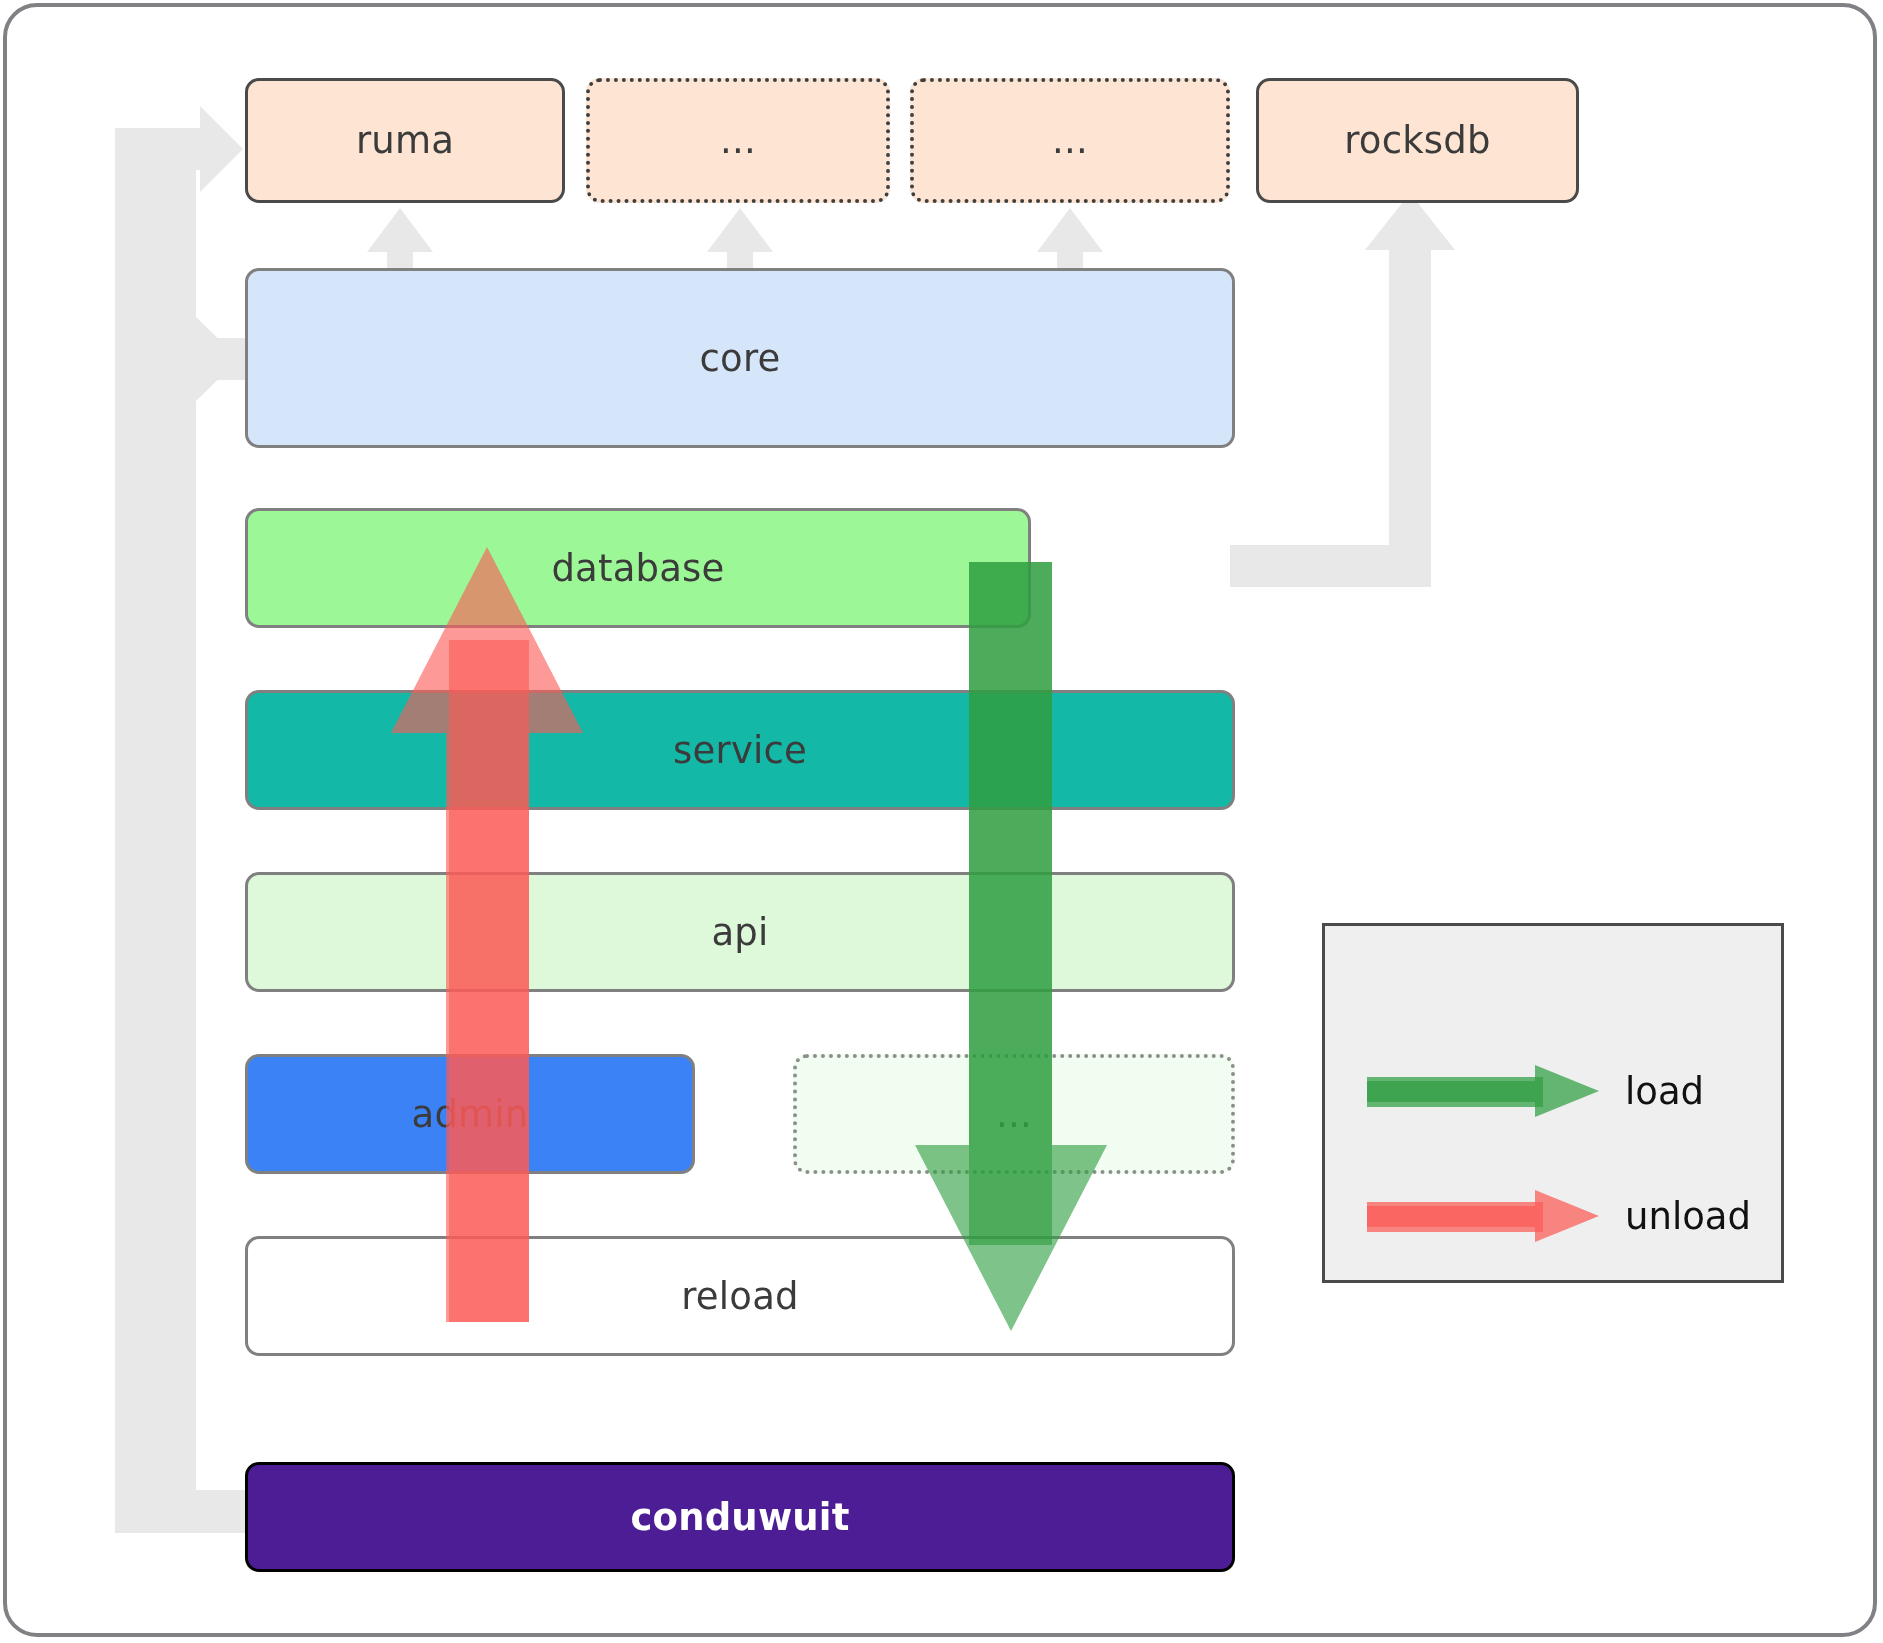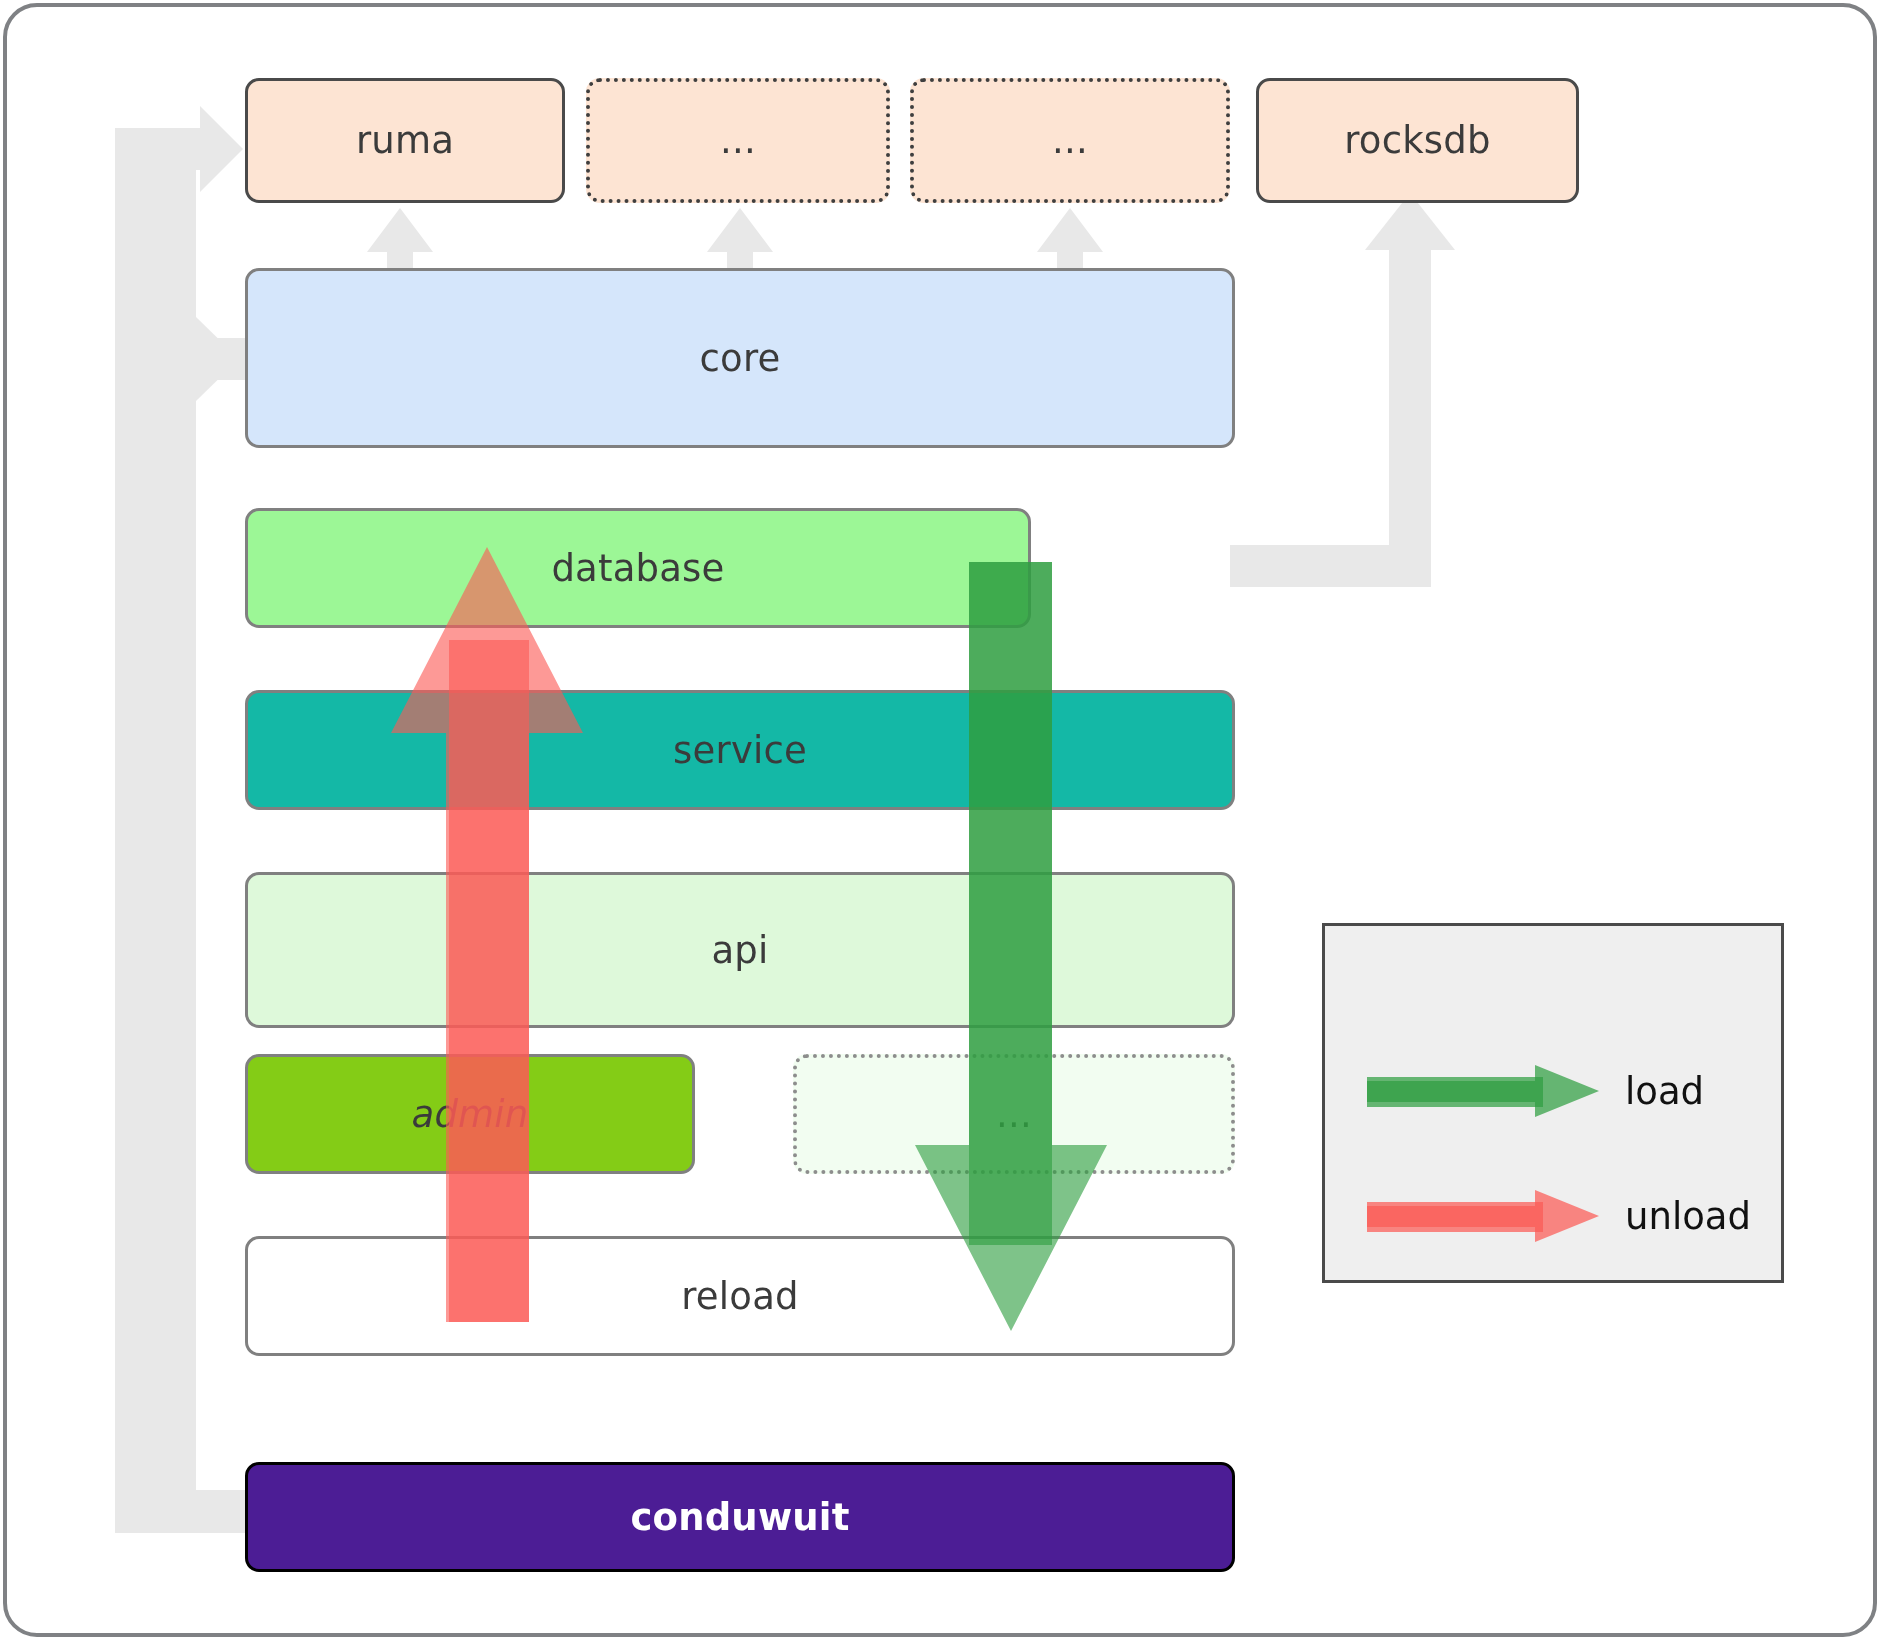--- a/index.html
+++ b/index.html
@@ -50,21 +50,21 @@
   .node.dotted-grey { border: 4px dotted #8d8d8d; }
 
   .lbl { position: relative; z-index: 6; pointer-events: none; }
 
   
   .fill-peach   { background: #fde4d3; }
   .fill-blue    { background: #d5e6fb; }
   .fill-green1  { background: #9cf796; }
   .fill-green2  { background: #14b8a6; }
   .fill-green3  { background: #def9da; }
-  .fill-green4  { background: #84cc16; font-style: italic; }
+  .fill-green4  { background: #3b82f6; }
   .fill-green5  { background: #f2fdf1; }
   .fill-white   { background: #ffffff; }
   .fill-navy    { background: #4c1d95; color: #ffffff; font-weight: bold; }
 
   
   #wires { position: absolute; left: 0; top: 0; width: 1883px; height: 1643px; z-index: 1; }
 
   
   #bigarrows { position: absolute; left: 0; top: 0; width: 1883px; height: 1643px; z-index: 5; pointer-events: none; }
 
@@ -163,21 +163,21 @@
   </div>
 
   <div class="node fill-green1 grey-border" style="left:245px; top:508px; width:786px; height:120px;">
     <span class="lbl">database</span>
   </div>
 
   <div class="node fill-green2 grey-border" style="left:245px; top:690px; width:990px; height:120px;">
     <span class="lbl">service</span>
   </div>
 
-  <div class="node fill-green3 grey-border" style="left:245px; top:872px; width:990px; height:156px;">
+  <div class="node fill-green3 grey-border" style="left:245px; top:872px; width:990px; height:120px;">
     <span class="lbl">api</span>
   </div>
 
   <div class="node fill-green4 grey-border" style="left:245px; top:1054px; width:450px; height:120px;">
     <span class="lbl">admin</span>
   </div>
 
   <div class="node fill-green5 dotted-grey" style="left:793px; top:1054px; width:442px; height:120px;">
     <span class="lbl">...</span>
   </div>

